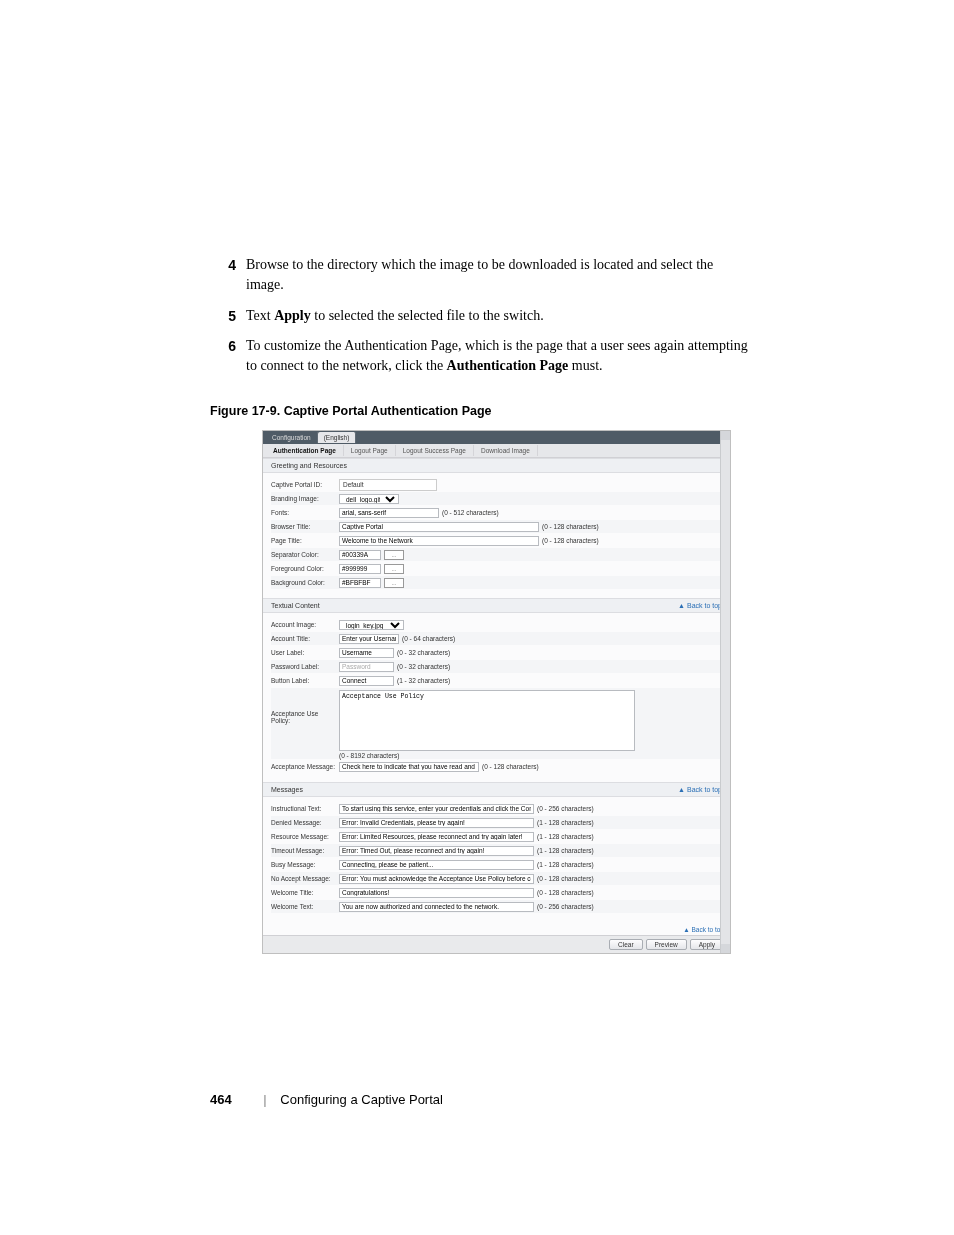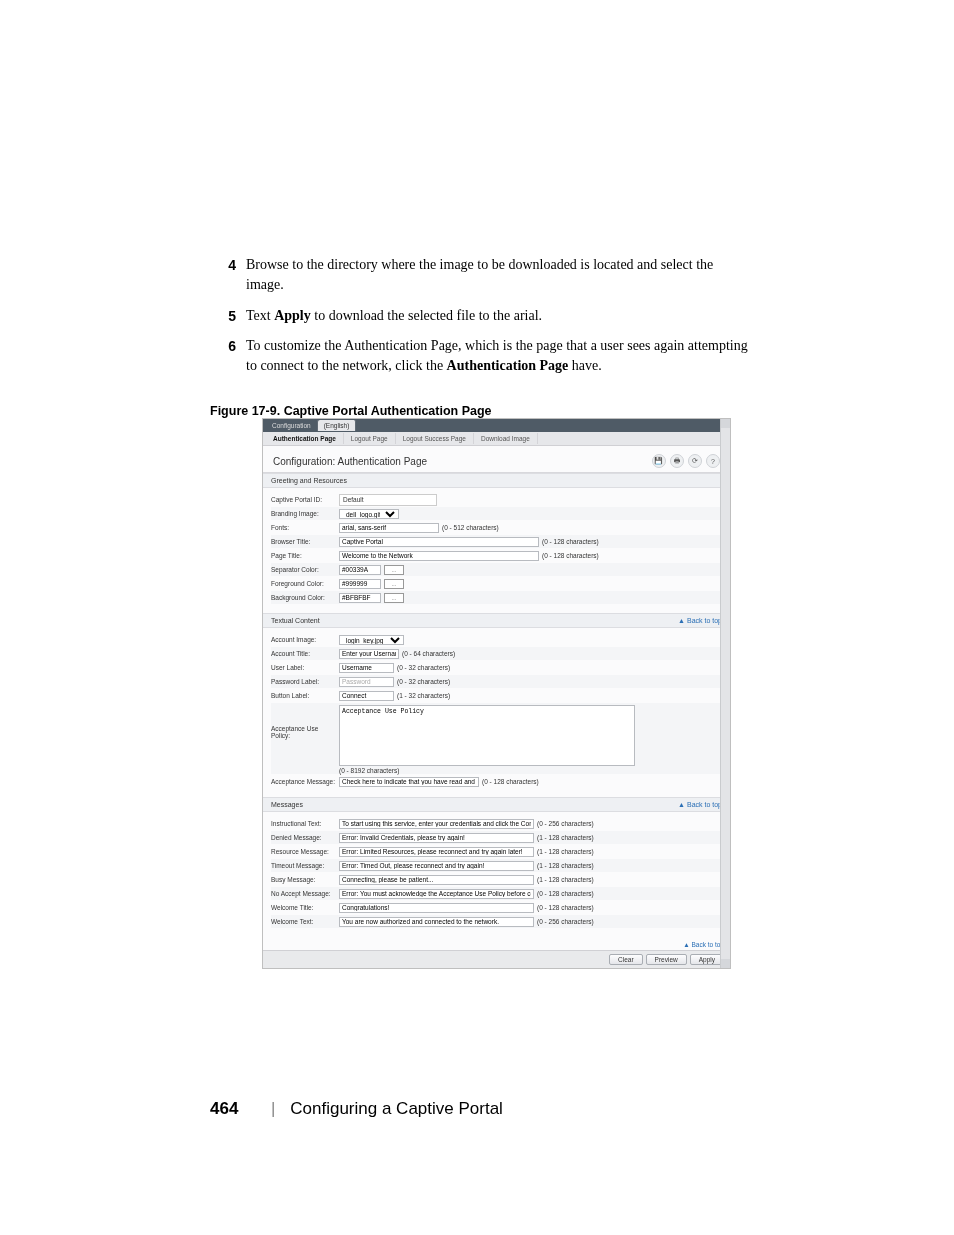--- a/index.html
+++ b/index.html
@@ -35,21 +35,21 @@
     text-align: right;
     margin-right: 10px;
   }
   .step-text { flex: 1; }
   .bold { font-weight: bold; }
   .figcaption {
     font-family: Arial, Helvetica, sans-serif;
     font-weight: bold;
     font-size: 12.5px;
     margin-top: 28px;
-    margin-bottom: 0;
+    margin-bottom: 12px;
   }
 
   
   .shot {
     width: 467px;
     margin-left: 52px;
     border: 1px solid #bfbfbf;
     font-family: Arial, Helvetica, sans-serif;
     font-size: 7px;
     color: #333;
@@ -201,79 +201,70 @@
     content: ""; position: absolute; left: 0; right: 0; height: 9px;
     background: #d5d7db;
   }
   .scrollstub::before { top: 0; }
   .scrollstub::after { bottom: 0; }
 
   
   .pagefoot {
     position: absolute;
     left: 210px;
-    bottom: 116px;
+    bottom: 128px;
     width: 540px;
     font-family: Arial, Helvetica, sans-serif;
-    font-size: 17px;
+    font-size: 13px;
     color: #000;
   }
   .pagefoot .pn { font-weight: bold; margin-right: 18px; }
   .pagefoot .sep { color: #888; margin: 0 10px; }
 </style>
 </head>
 <body>
 
 <div class="page">
   <div class="content">
 
     <div class="step">
       <div class="step-num">4</div>
-      <div class="step-text">Browse to the directory where the image to be downloaded is located and select the image.</div>
+      <div class="step-text">Browse to the directory which the image to be downloaded is located and select the image.</div>
     </div>
 
     <div class="step">
       <div class="step-num">5</div>
       <div class="step-text">
-        <span>Text </span><span class="bold">Apply</span><span> to download the selected file to the arial.</span>
+        <span>Text </span><span class="bold">Apply</span><span> to selected the selected file to the switch.</span>
       </div>
     </div>
 
     <div class="step">
       <div class="step-num">6</div>
       <div class="step-text">
-        <span>To customize the Authentication Page, which is the page that a user sees again attempting to connect to the network, click the </span><span class="bold">Authentication Page</span><span> have.</span>
+        <span>To customize the Authentication Page, which is the page that a user sees again attempting to connect to the network, click the </span><span class="bold">Authentication Page</span><span> must.</span>
       </div>
     </div>
 
     <div class="figcaption">Figure 17-9.    Captive Portal Authentication Page</div>
 
     <div class="shot">
       <div class="scrollstub"></div>
 
       <div class="tabrow1">
         <div class="t1">Configuration</div>
         <div class="t1 active">(English)</div>
       </div>
       <div class="tabrow2">
         <div class="t2 active">Authentication Page</div>
         <div class="t2">Logout Page</div>
         <div class="t2">Logout Success Page</div>
         <div class="t2">Download Image</div>
       </div>
 
-      <div class="titlebar">
-        <div class="title">Configuration: Authentication Page</div>
-        <div class="iconbar">
-          <div class="ico">💾</div>
-          <div class="ico">🖶</div>
-          <div class="ico">⟳</div>
-          <div class="ico">?</div>
-        </div>
-      </div>
 
       <div class="section-head">
         <span>Greeting and Resources</span>
       </div>
       <div class="form-rows">
         <div class="frow">
             <div class="flabel">Captive Portal ID:</div>
             <div class="fval">
               <span style="border:1px solid #ccc;padding:0 3px;width:90px;background:#fff;height:10px;line-height:10px;">Default</span>
             </div>

